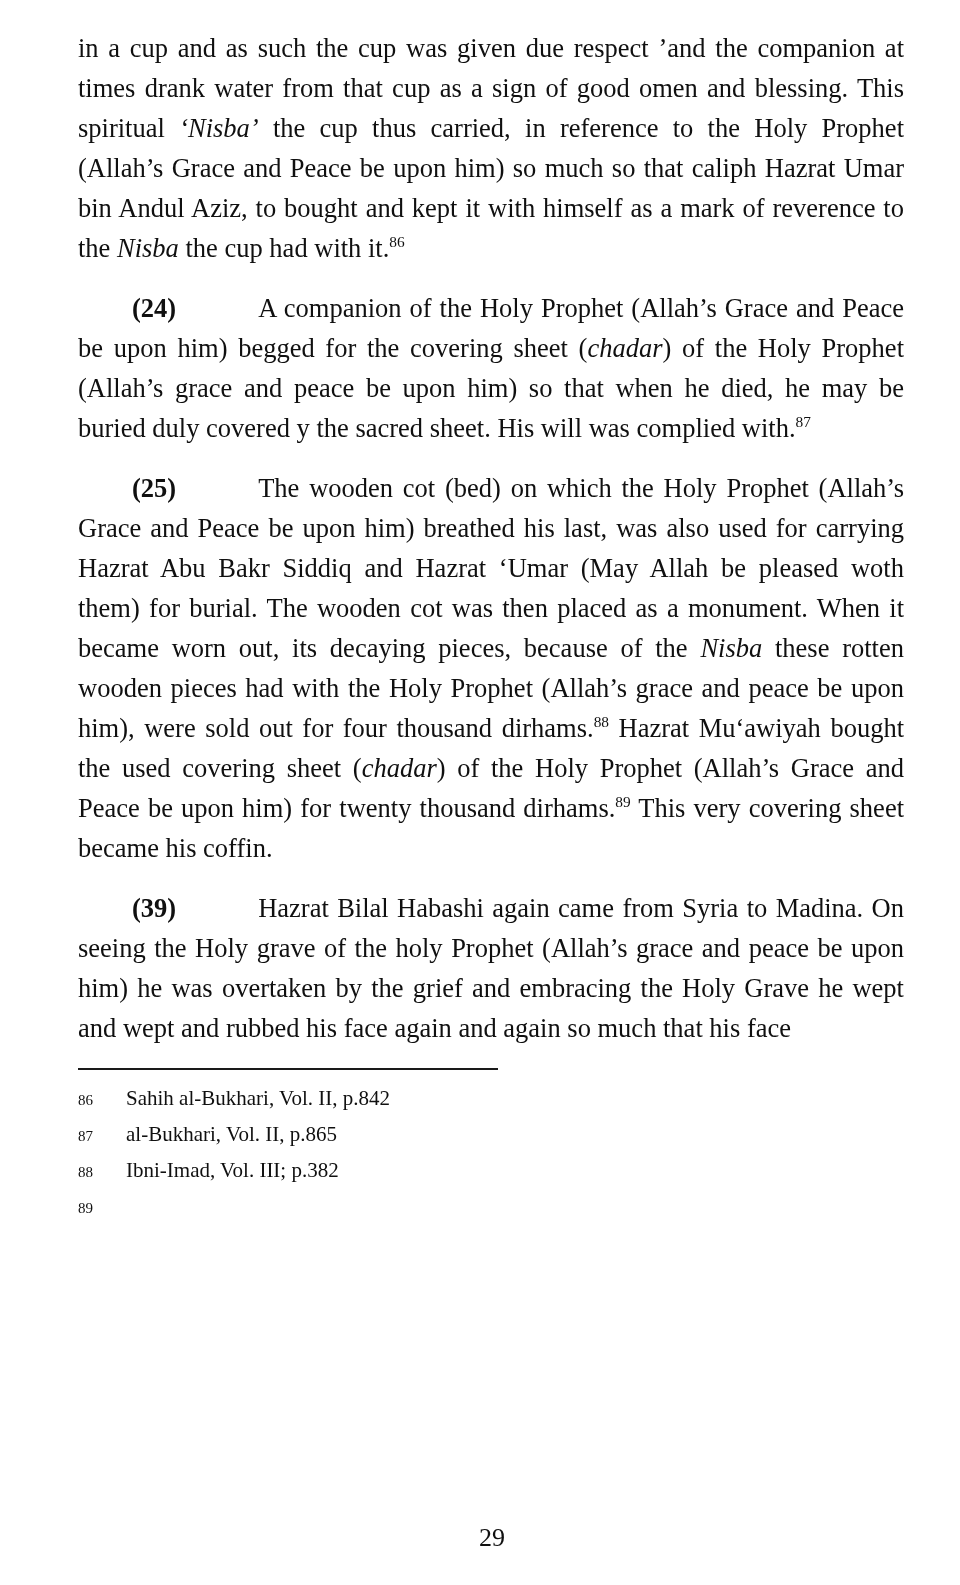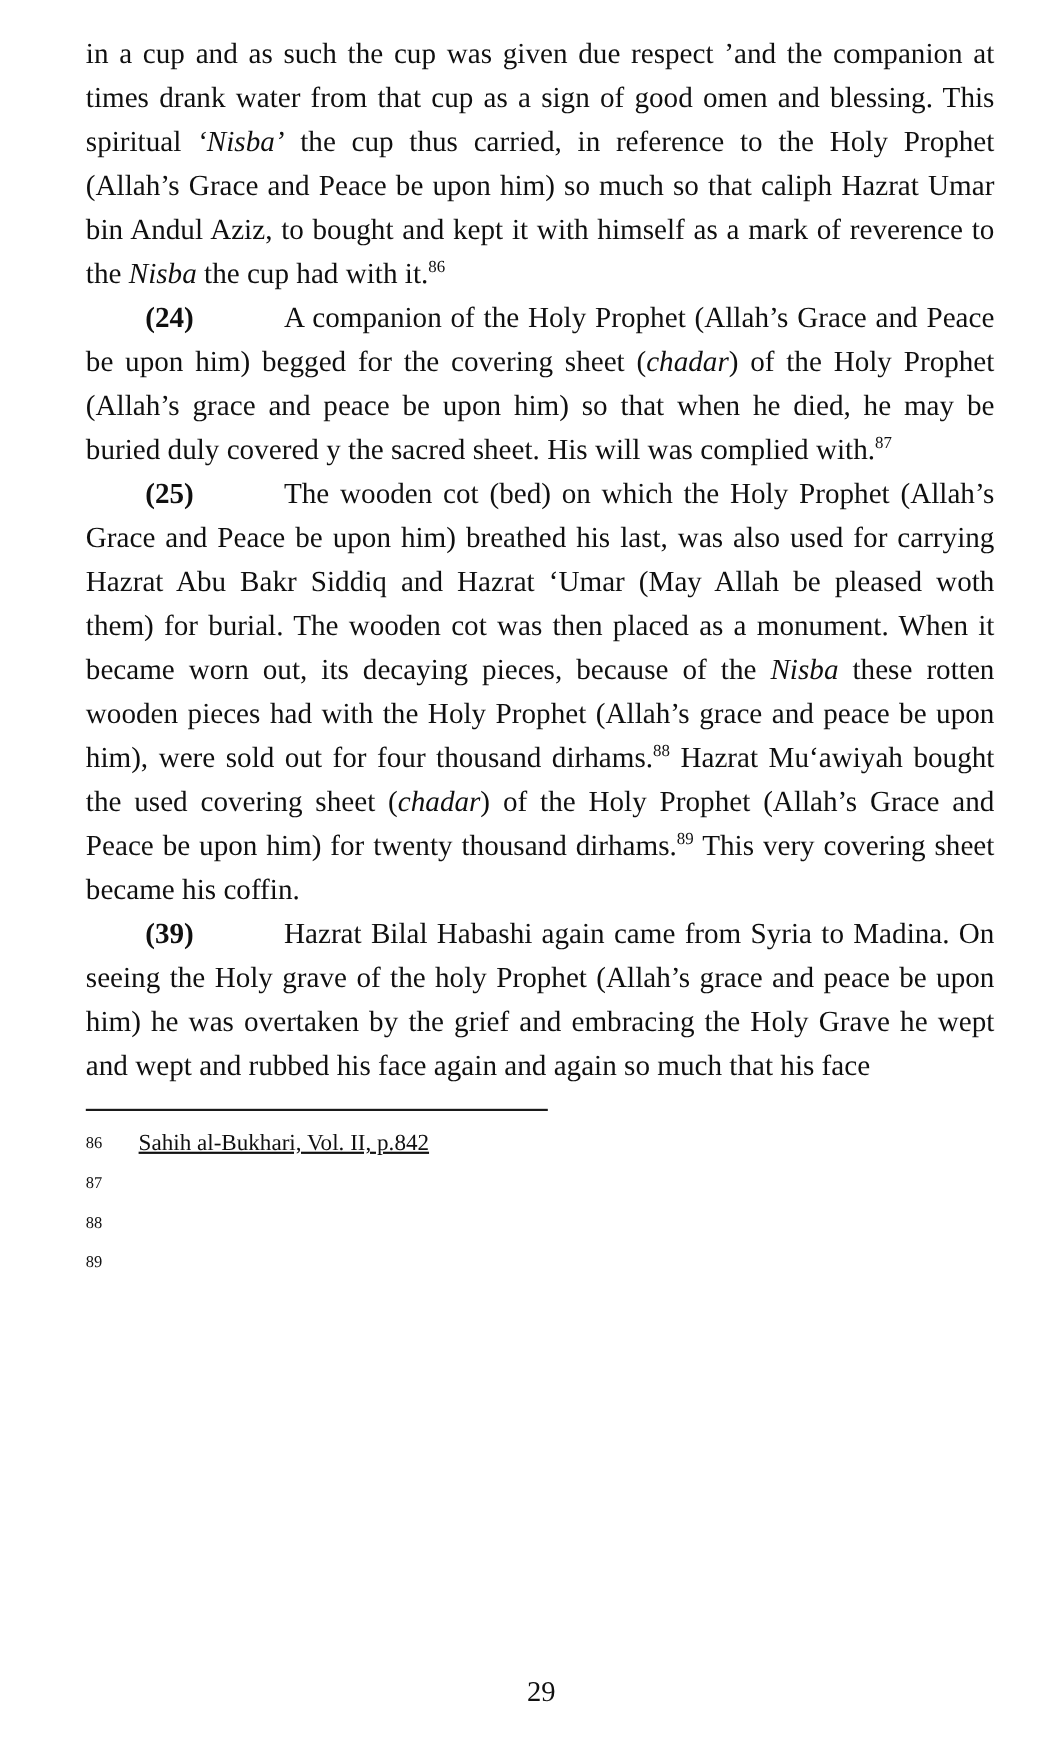--- a/index.html
+++ b/index.html
@@ -27,21 +27,21 @@
     font-size: 26.5px;
     line-height: 40px;
     text-align: justify;
     text-justify: inter-word;
   }
   .para {
     margin: 0 0 0 0;
     text-align: justify;
   }
   .para + .para {
-    margin-top: 0;
+    margin-top: 20px;
   }
   .indent-num {
     display: inline-block;
     font-weight: bold;
     padding-left: 54px;
     padding-right: 82px;
   }
   .it {
     font-style: italic;
   }
@@ -66,21 +66,20 @@
     margin-bottom: 2px;
   }
   .fn-num {
     width: 48px;
     flex: 0 0 48px;
     font-size: 15px;
     padding-top: 2px;
   }
   .fn-text {
     flex: 1 1 auto;
-    text-decoration: underline;
   }
   .page-number {
     position: absolute;
     left: 0;
     right: 0;
     bottom: 32px;
     text-align: center;
     font-size: 26px;
   }
 </style>
@@ -109,23 +108,25 @@
 
   <div class="footnote-rule"></div>
 
   <div class="footnotes">
     <div class="fn-row">
       <div class="fn-num">86</div>
       <div class="fn-text">Sahih al-Bukhari, Vol. II, p.842</div>
     </div>
     <div class="fn-row">
       <div class="fn-num">87</div>
+      <div class="fn-text">al-Bukhari, Vol. II, p.865</div>
     </div>
     <div class="fn-row">
       <div class="fn-num">88</div>
+      <div class="fn-text">Ibni-Imad, Vol. III; p.382</div>
     </div>
     <div class="fn-row">
       <div class="fn-num">89</div>
     </div>
   </div>
 
   <div class="page-number">29</div>
 
 </div>
 

